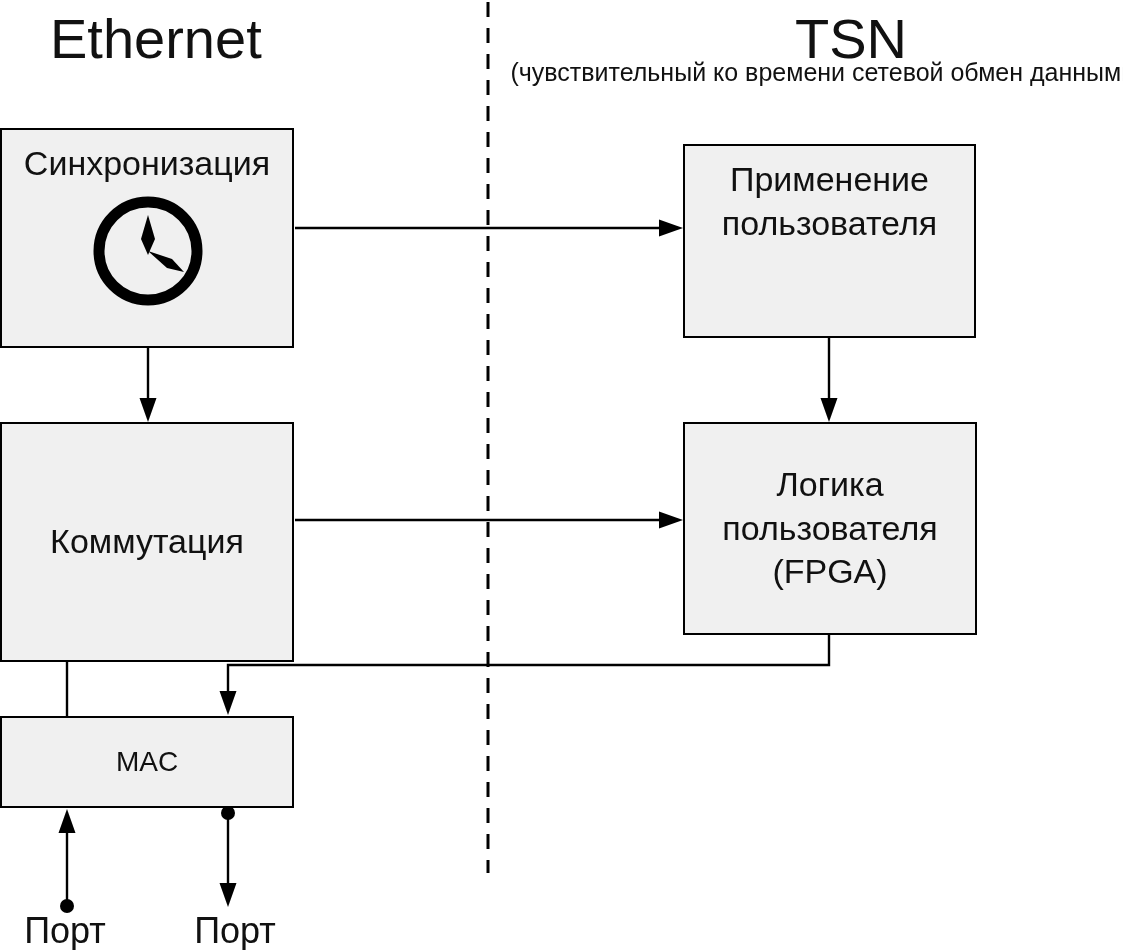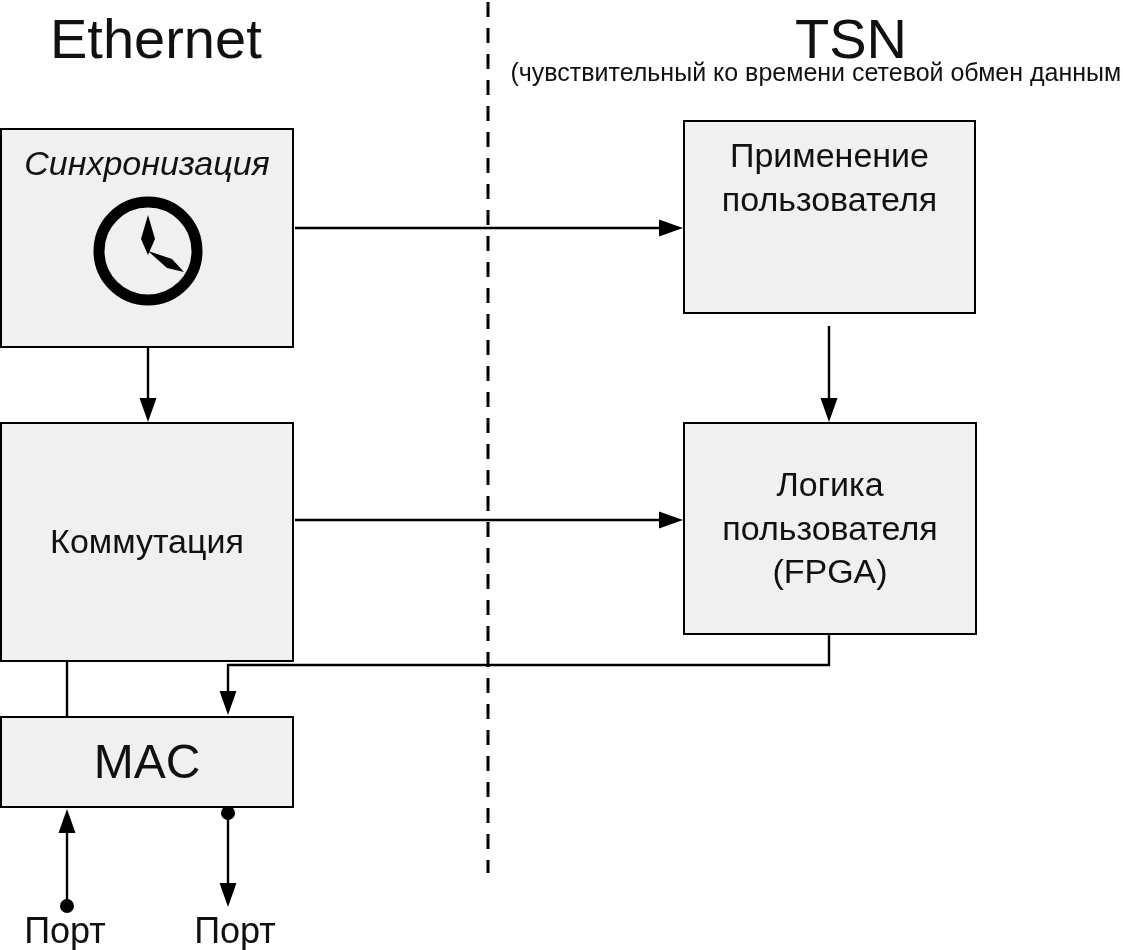--- a/index.html
+++ b/index.html
@@ -124,44 +124,44 @@
       <polygon points="228,907 219.5,883 236.5,883"></polygon>
     </g>
   </svg>
 
   <div class="title" style="left:50px;top:8px;">Ethernet</div>
 
   <div class="title" style="left:795px;top:8px;">TSN</div>
 
   <div class="subtitle" style="left:827px;top:58px;">(чувствительный ко времени сетевой обмен данными)</div>
 
-  <div class="box" style="left:0px;top:128px;width:294px;height:220px;font-style:italic;">
+  <div class="box" style="left:0px;top:128px;width:294px;height:220px;">
     <div class="box-label pad-top">Синхронизация</div>
     <div class="clock-wrap">
       <svg width="116" height="116" viewBox="0 0 116 116">
         <circle cx="58" cy="58" r="49" fill="none" stroke="#000" stroke-width="11"></circle>
         <polygon points="58,22 65,46 58,62 51,46" fill="#000"></polygon>
         <polygon points="58,58 82,66 94,79 77,75" fill="#000"></polygon>
       </svg>
     </div>
   </div>
 
   <div class="box" style="left:0px;top:422px;width:294px;height:240px;">
     <div class="center-content">
       <div class="box-label">Коммутация</div>
     </div>
   </div>
 
   <div class="box" style="left:0px;top:716px;width:294px;height:92px;">
     <div class="center-content">
-      <div class="box-label" style="font-size:48px;">MAC</div>
+      <div class="box-label" style="font-size:28px;">MAC</div>
     </div>
   </div>
 
-  <div class="box" style="left:683px;top:120px;width:293px;height:194px;">
+  <div class="box" style="left:683px;top:144px;width:293px;height:194px;">
     <div class="box-label pad-top" style="padding-left:18px;padding-right:18px;">Применение пользователя</div>
   </div>
 
   <div class="box" style="left:683px;top:422px;width:294px;height:213px;">
     <div class="center-content">
       <div class="box-label" style="padding-left:18px;padding-right:18px;">Логика пользователя (FPGA)</div>
     </div>
   </div>
 
   <div class="port-label" style="left:65px;top:910px;">Порт</div>

